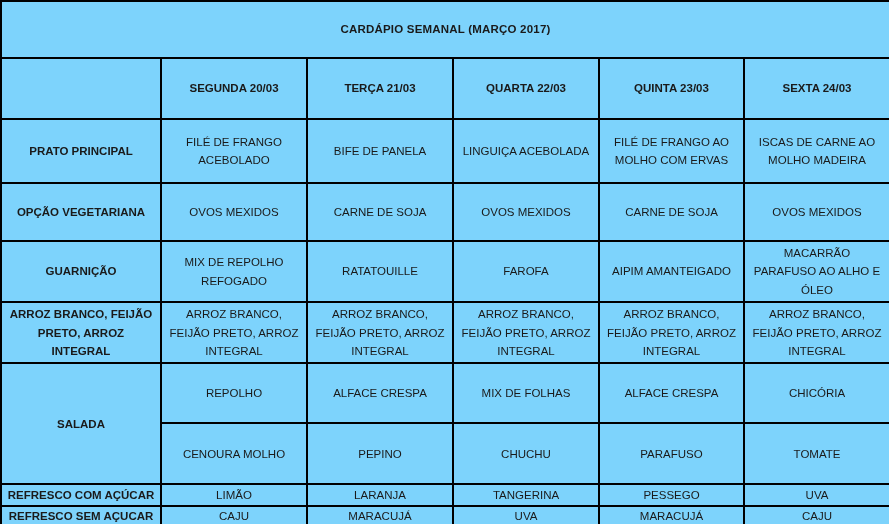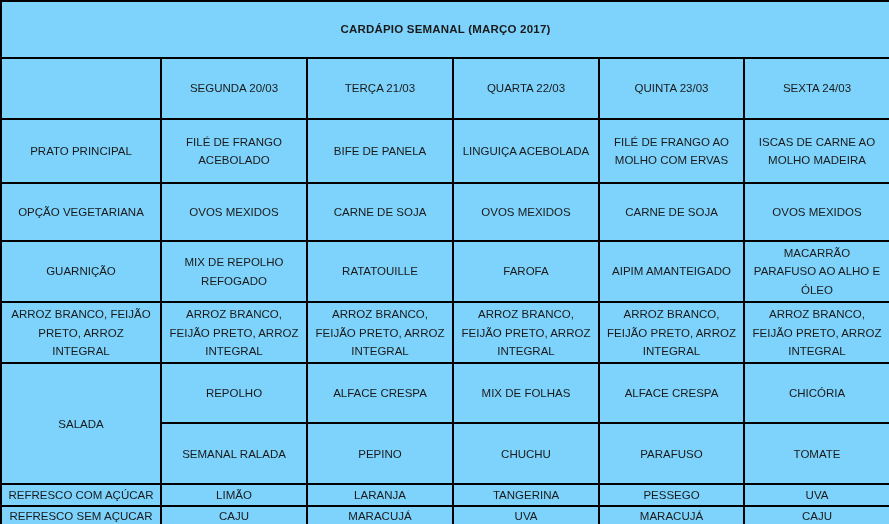--- a/index.html
+++ b/index.html
@@ -30,21 +30,21 @@
       padding: 2px 6px;
       line-height: 1.6;
       overflow: hidden;
     }
     td.title-cell {
       font-weight: 700;
       font-size: 12px;
       letter-spacing: 0.2px;
     }
     td.bold {
-      font-weight: 400;
+      font-weight: 700;
     }
     tr.r-title  { height: 57px; }
     tr.r-header { height: 61px; }
     tr.r0 { height: 64px; border-radius: 24px; }
     tr.r1 { height: 58px; }
     tr.r2 { height: 60px; }
     tr.r3 { height: 60px; border-radius: 7px; }
     tr.r4a { height: 60px; }
     tr.r4b { height: 61px; }
     tr.r5 { height: 22px; }
@@ -117,21 +117,21 @@
 
     <tr class="r4a">
       <td class="bold" rowspan="2">SALADA</td>
       <td>REPOLHO</td>
       <td>ALFACE CRESPA</td>
       <td>MIX DE FOLHAS</td>
       <td>ALFACE CRESPA</td>
       <td>CHICÓRIA</td>
     </tr>
     <tr class="r4b">
-      <td>SEMANAL RALADA</td>
+      <td>CENOURA MOLHO</td>
       <td>PEPINO</td>
       <td>CHUCHU</td>
       <td>PARAFUSO</td>
       <td>TOMATE</td>
     </tr>
 
     <tr class="r5">
       <td class="bold">REFRESCO COM AÇÚCAR</td>
       <td>LIMÃO</td>
       <td>LARANJA</td>

